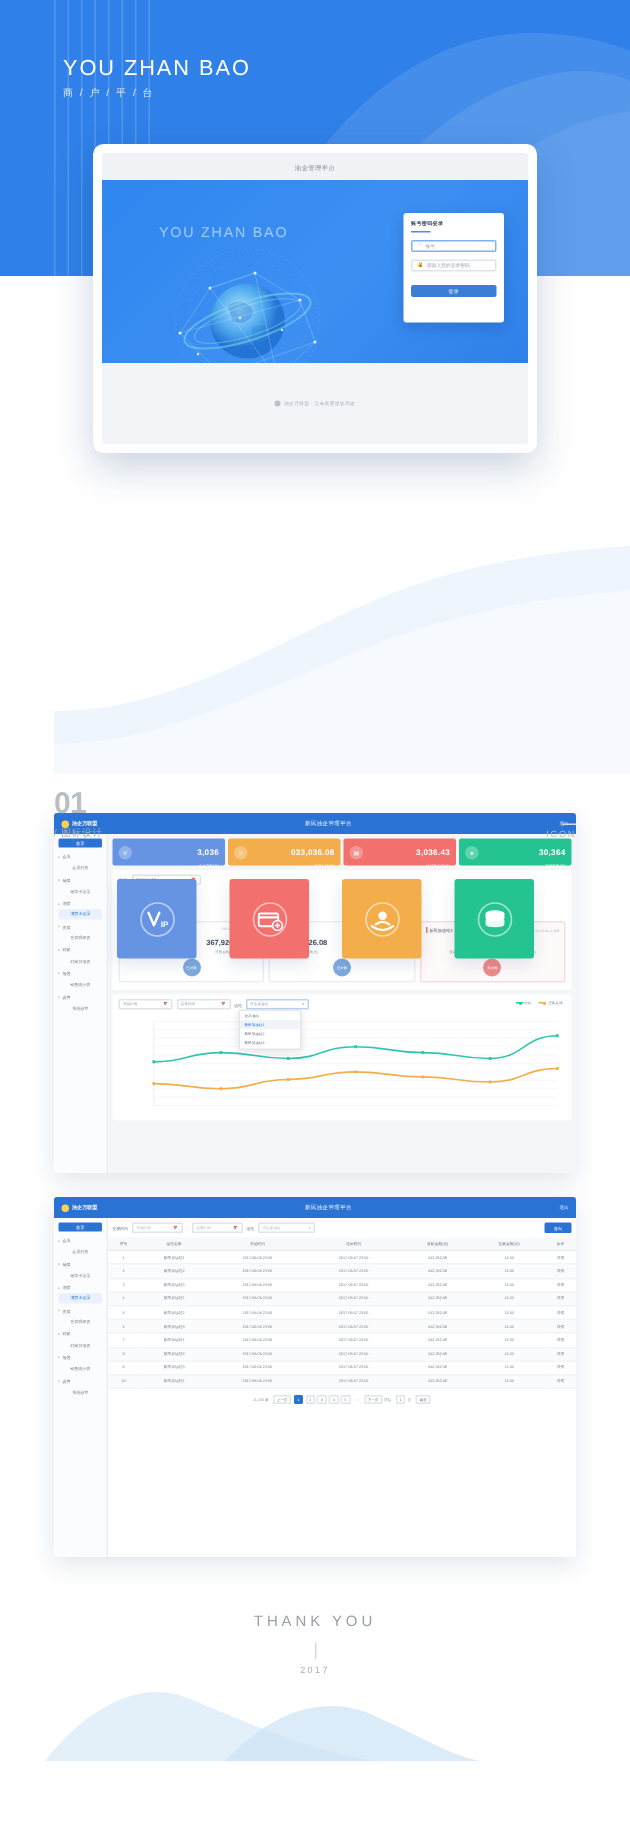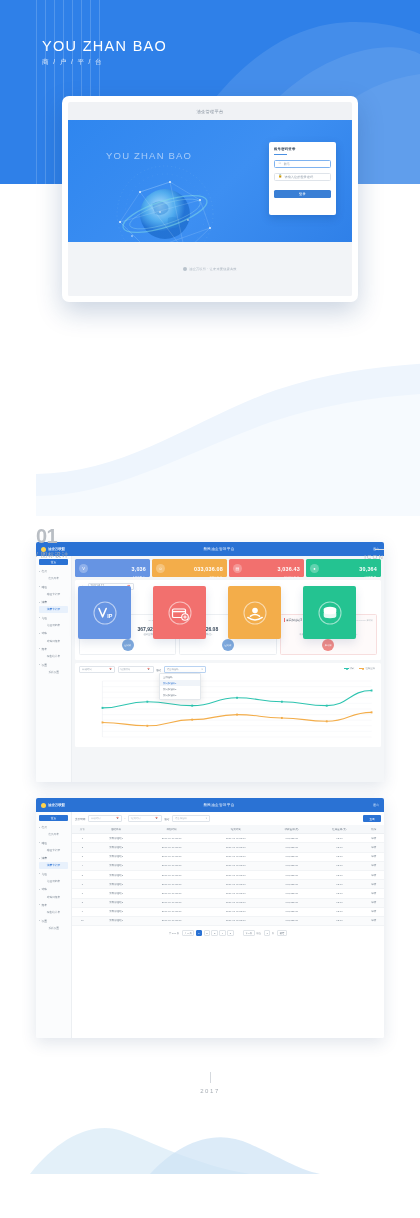--- a/index.html
+++ b/index.html
@@ -845,19 +845,20 @@
             <span class="lbl">页</span>
             <span class="pg">确定</span>
           </div>
         </div>
       </div>
     </div>
   </div>
 </div>
 
 <div class="foot">
+  <div class="foot-ty">THANK YOU</div>
   <div class="foot-div"></div>
   <div class="foot-yr">2017</div>
   <svg class="foot-hills" viewBox="0 0 420 60" preserveAspectRatio="none">
     <path d="M30,60 C60,22 95,6 125,18 C158,31 200,52 250,60 Z" fill="#dcecf8" opacity=".8"></path>
     <path d="M150,60 C180,28 215,14 250,30 C285,46 300,56 320,60 Z" fill="#cde3f5" opacity=".7"></path>
   </svg>
 </div>
 
 </body></html>

